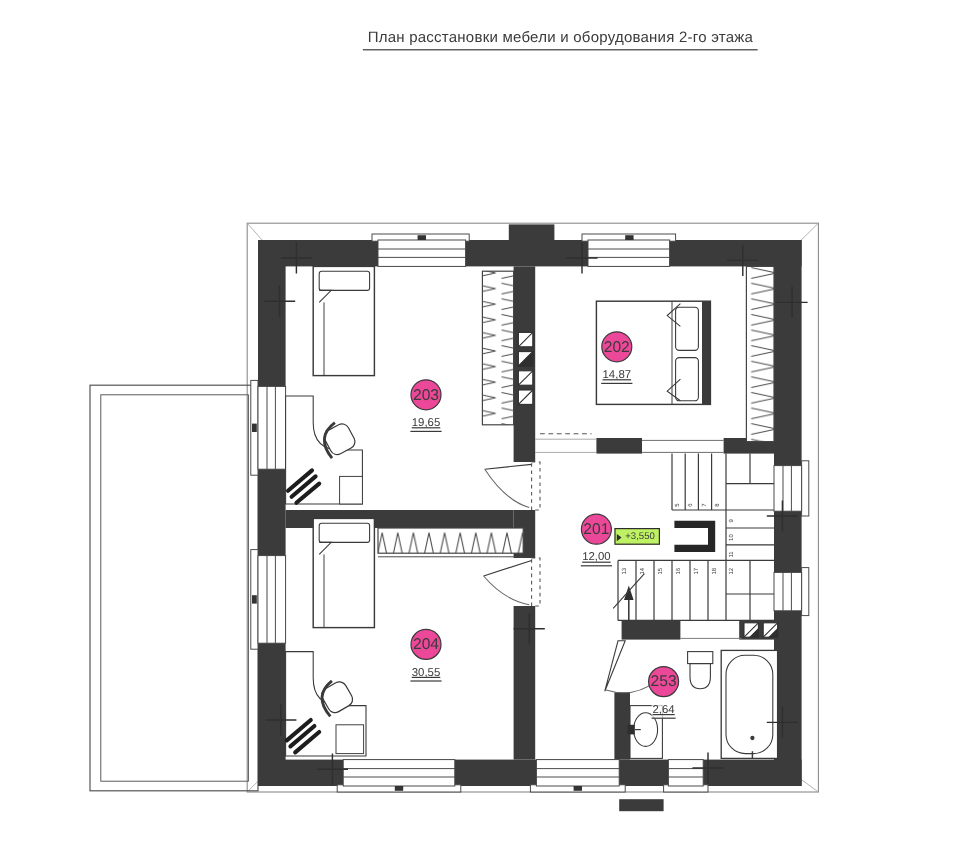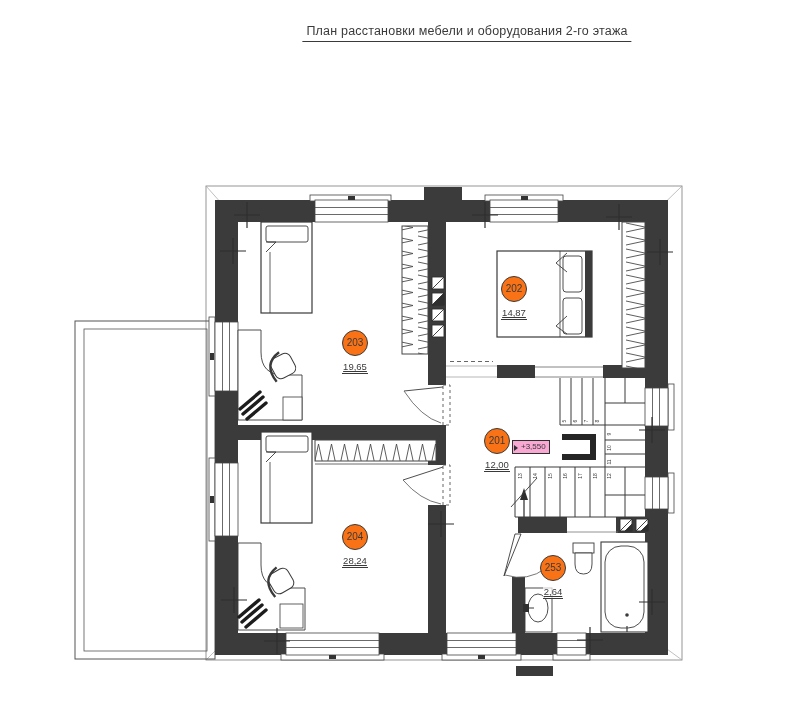--- a/index.html
+++ b/index.html
@@ -1,22 +1,22 @@
 <!DOCTYPE html>
 <html><head>
 <meta charset="utf-8">
 <style>
   html,body{margin:0;padding:0;background:#fff;}
   #plan{position:relative;width:800px;height:716px;font-family:"Liberation Sans",sans-serif;color:#3a3a3a;overflow:hidden;background:#fff;}
   #plan svg{position:absolute;left:0;top:0;}
   .title{position:absolute;top:24px;left:467px;transform:translateX(-50%);font-size:12.5px;letter-spacing:.2px;color:#3a3a3a;border-bottom:1.2px solid #3a3a3a;padding:0 4px 3px;white-space:nowrap;}
   .room{position:absolute;text-align:center;transform:translateX(-50%);}
-  .circ{width:24px;height:24px;border:1.2px solid #3a3a3a;border-radius:50%;font-size:10px;line-height:24px;margin:0 auto;background:#f97316;}
+  .circ{width:24px;height:24px;border:1.2px solid #3a3a3a;border-radius:50%;font-size:13px;line-height:24px;margin:0 auto;background:#ec4899;}
   .area{display:inline-block;font-size:9.5px;border-bottom:1px solid #3a3a3a;padding:0 1px 1px;margin-top:3px;background:rgba(255,255,255,.7);text-decoration:underline;}
-  .elev{position:absolute;left:512px;top:440px;border:1.4px solid #2e2e2e;font-size:8px;line-height:10px;padding:1px 3px 1px 8px;background:#f9a8d4;}
+  .elev{position:absolute;left:512px;top:440px;border:1.4px solid #2e2e2e;font-size:8px;line-height:10px;padding:1px 3px 1px 8px;background:#bef264;}
   .elev .tri{position:absolute;left:1px;top:4px;width:0;height:0;border-top:3px solid transparent;border-bottom:3px solid transparent;border-left:4px solid #2e2e2e;}
 </style>
 </head>
 <body>
 
 <div id="plan">
 
 <svg width="800" height="716" viewBox="0 0 800 716">
   <defs>
     <pattern id="zzv" width="26" height="13" patternUnits="userSpaceOnUse">
@@ -267,27 +267,27 @@
 <div class="title">План расстановки мебели и оборудования 2-го этажа</div>
 
 <div class="room" style="left:497px;top:396px;margin-top:32px;">
   <div class="circ">201</div>
   <div><span class="area">12,00</span></div>
 </div>
 <div class="room" style="left:514px;top:276px;">
   <div class="circ">202</div>
   <div><span class="area">14,87</span></div>
 </div>
-<div class="room" style="left:355px;top:330px;">
+<div class="room" style="left:355px;top:316px;">
   <div class="circ">203</div>
   <div><span class="area">19,65</span></div>
 </div>
 <div class="room" style="left:355px;top:524px;">
   <div class="circ">204</div>
-  <div><span class="area">28,24</span></div>
+  <div><span class="area">30,55</span></div>
 </div>
 <div class="room" style="left:553px;top:555px;">
   <div class="circ">253</div>
   <div><span class="area">2,64</span></div>
 </div>
 
 <div class="elev">
   <span class="tri"></span>
   <span>+3,550</span>
 </div>

